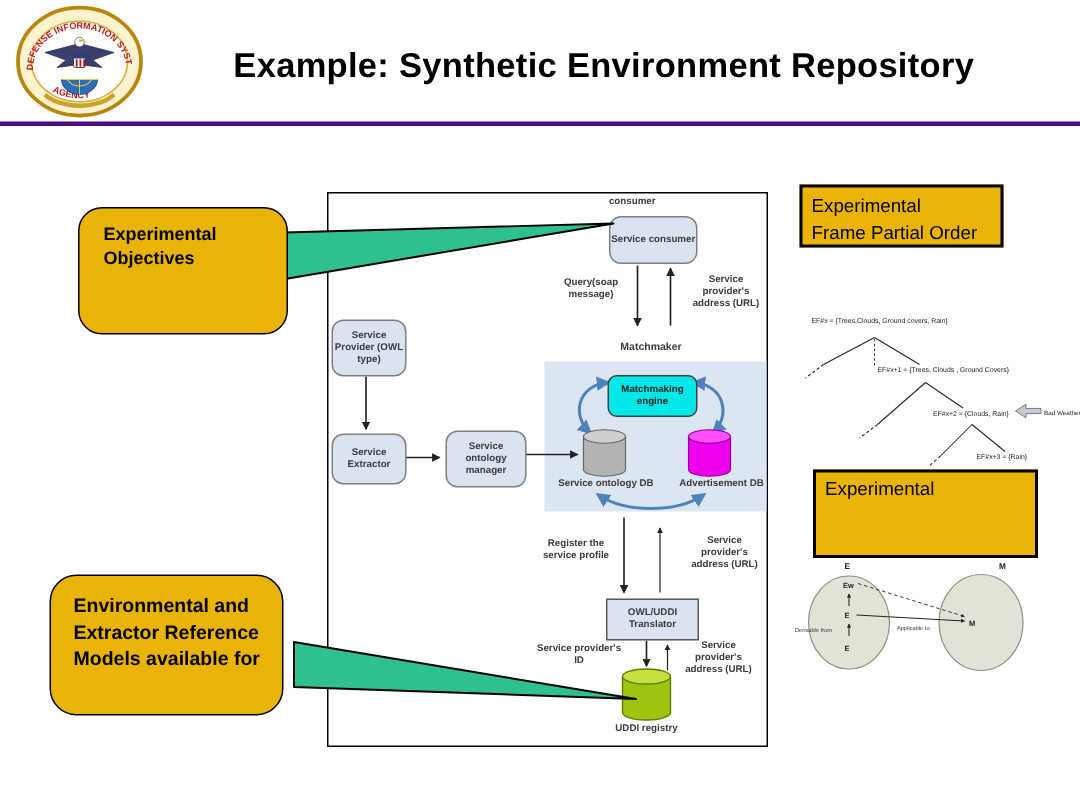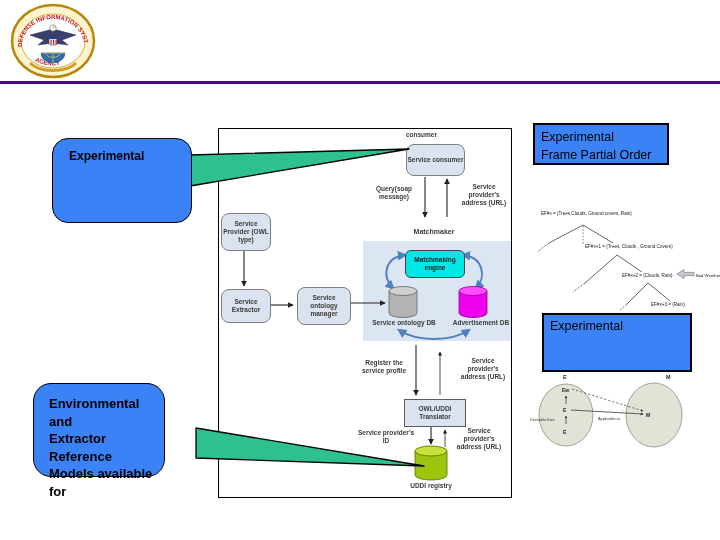--- a/index.html
+++ b/index.html
@@ -22,25 +22,25 @@
           text-align:center;line-height:1.25;z-index:3;}
   #mm-panel{position:absolute;left:144px;top:112px;width:148px;height:100px;
             background:#dce6f2;z-index:1;}
   #engine{left:186px;top:121px;width:58px;height:26px;background:#00e7e7;
           border:1px solid #404040;border-radius:6px;color:#222;}
   #translator{left:185px;top:270px;width:60px;height:26px;border-radius:0;
               border:1px solid #5a5a5a;}
   #panel svg{position:absolute;left:0;top:0;z-index:2;}
 
   
-  .callout{position:absolute;background:#3b82f6;border:1.5px solid #000;color:#000;z-index:5;}
+  .callout{position:absolute;background:#eab308;border:1.5px solid #000;color:#000;z-index:5;}
   .callout .ln{display:block;}
   #co-frames{left:52px;top:138px;width:140px;height:85px;border-radius:16px;
              padding:9px 6px 6px 16px;font-size:12px;font-weight:bold;line-height:1.35;box-sizing:border-box;}
-  #co-env{left:33px;top:383px;width:132px;height:94px;border-radius:18px;
+  #co-env{left:33px;top:383px;width:156px;height:94px;border-radius:18px;
           padding:11px 6px 6px 15px;font-size:13px;font-weight:bold;line-height:1.35;box-sizing:border-box;}
   #co-order{left:533px;top:123px;width:136px;height:42px;border-width:2px;
             padding:3px 6px;font-size:12.5px;line-height:1.45;box-sizing:border-box;}
   #co-appl{left:542px;top:313px;width:150px;height:59px;border-width:2px;
            padding:2px 6px;font-size:12.5px;line-height:1.45;box-sizing:border-box;}
   #tails{position:absolute;left:0;top:0;z-index:4;}
 
   
   #tree{position:absolute;left:525px;top:200px;z-index:2;}
   #venn{position:absolute;left:528px;top:368px;z-index:2;}
@@ -73,20 +73,21 @@
       <rect x="43" y="36.5" width="1.2" height="5" fill="#c01818"></rect>
       <rect x="45.5" y="36.5" width="1.2" height="5" fill="#c01818"></rect>
     </g>
     <g>
       <path d="M31,50 a12,10 0 0 0 24,0 z" fill="#2e6db4" stroke="#1a4a8a" stroke-width=".6"></path>
       <path d="M31,50 h24 M35,50 a9,8 0 0 0 16,0 M43,50 v10" stroke="#e8c84a" stroke-width=".7" fill="none"></path>
     </g>
     <path d="M20,60 a26,14 0 0 0 46,0" fill="none" stroke="#c9a227" stroke-width="3"></path>
   </svg>
 
+  <div id="title">Example:  Synthetic Environment Repository</div>
   <div id="rule"></div>
 
   <div id="panel">
     <div id="mm-panel"></div>
 
     <svg width="292" height="368" viewBox="0 0 292 368">
       <defs>
         <marker id="ah" markerWidth="7" markerHeight="7" refX="4.5" refY="2.6" orient="auto">
           <path d="M0,0 L5.2,2.6 L0,5.2 Z" fill="#222"></path>
         </marker>
@@ -142,20 +143,21 @@
     <div class="dlabel" style="left:170px;top:353px;width:84px;">UDDI registry</div>
   </div>
 
   <svg id="tails" width="720" height="540" viewBox="0 0 720 540">
     <polygon points="190,155 409,149 190,186" fill="#2ec08e" stroke="#000" stroke-width="1.3" stroke-linejoin="round"></polygon>
     <polygon points="196,428 424,466 196,458" fill="#2ec08e" stroke="#000" stroke-width="1.3" stroke-linejoin="round"></polygon>
   </svg>
 
   <div class="callout" id="co-frames">
     <span class="ln">Experimental</span>
+    <span class="ln">Objectives</span>
   </div>
   <div class="callout" id="co-env">
     <span class="ln">Environmental and</span>
     <span class="ln">Extractor Reference</span>
     <span class="ln">Models available for</span>
   </div>
   <div class="callout" id="co-order">
     <span class="ln">Experimental</span>
     <span class="ln">Frame Partial Order</span>
   </div>

